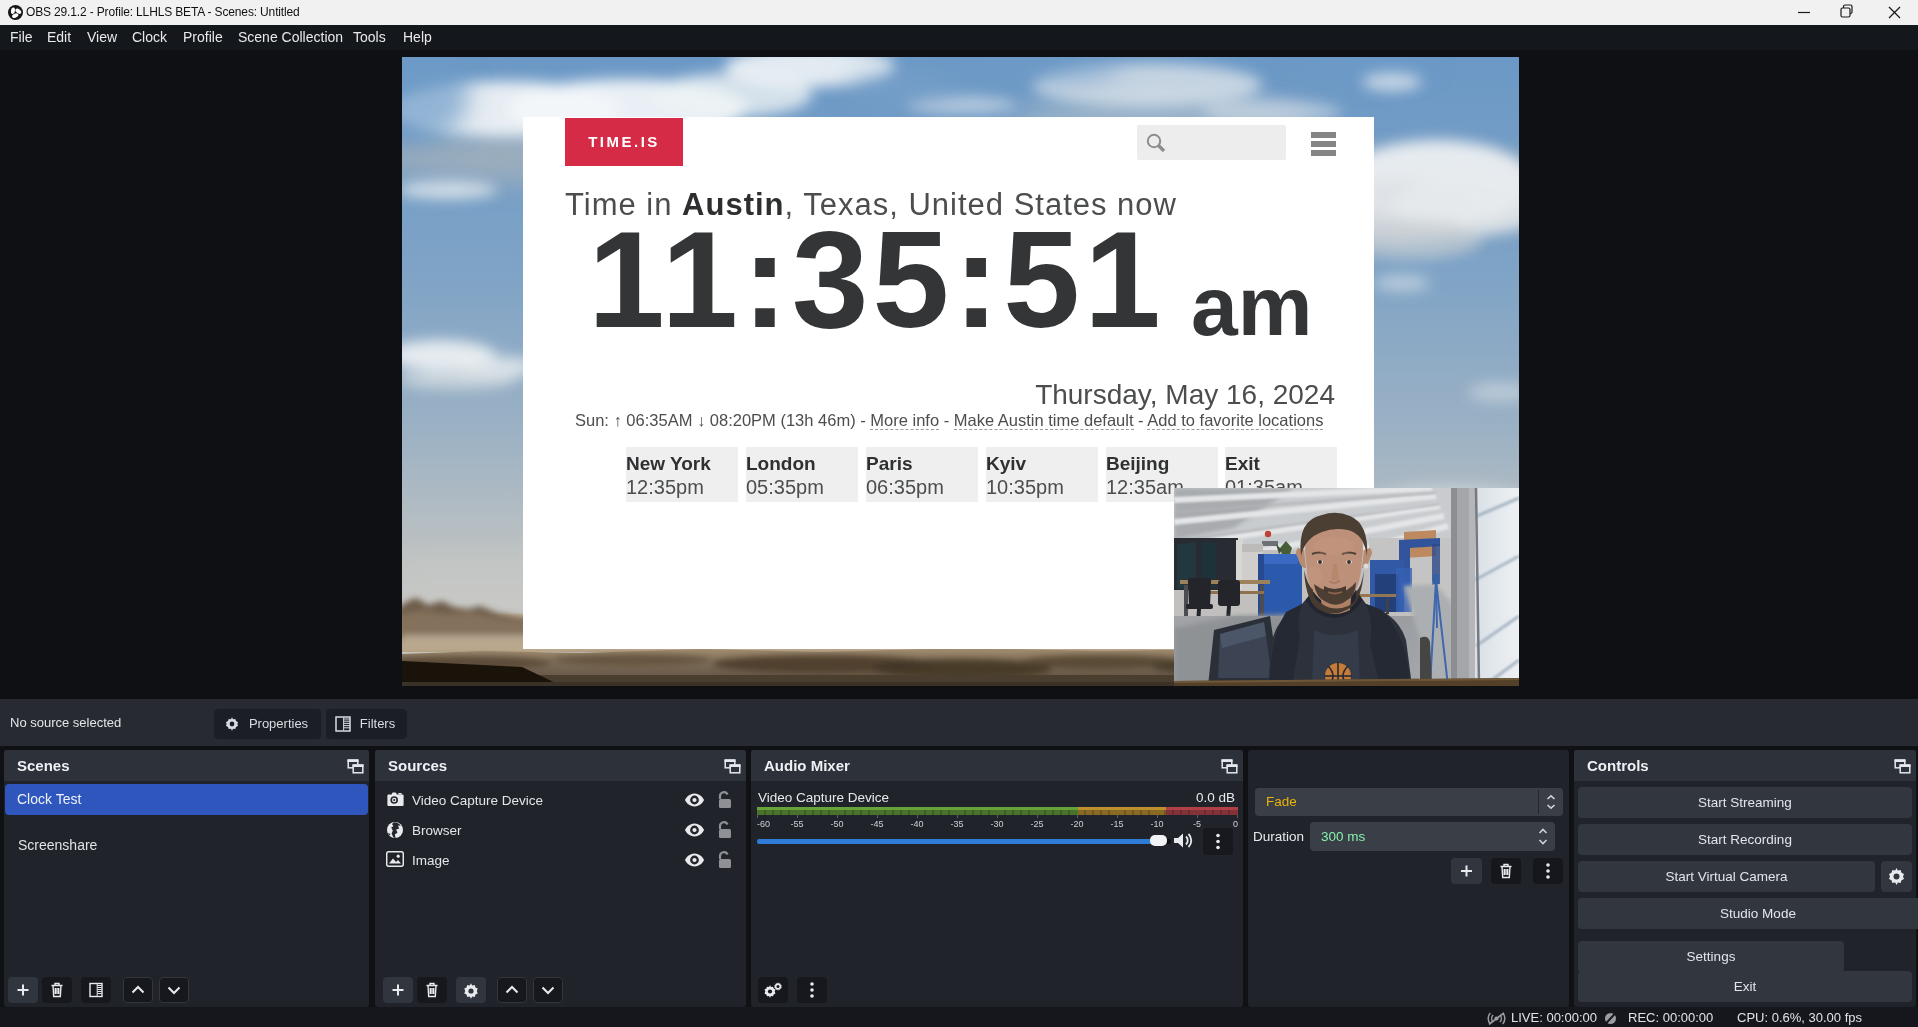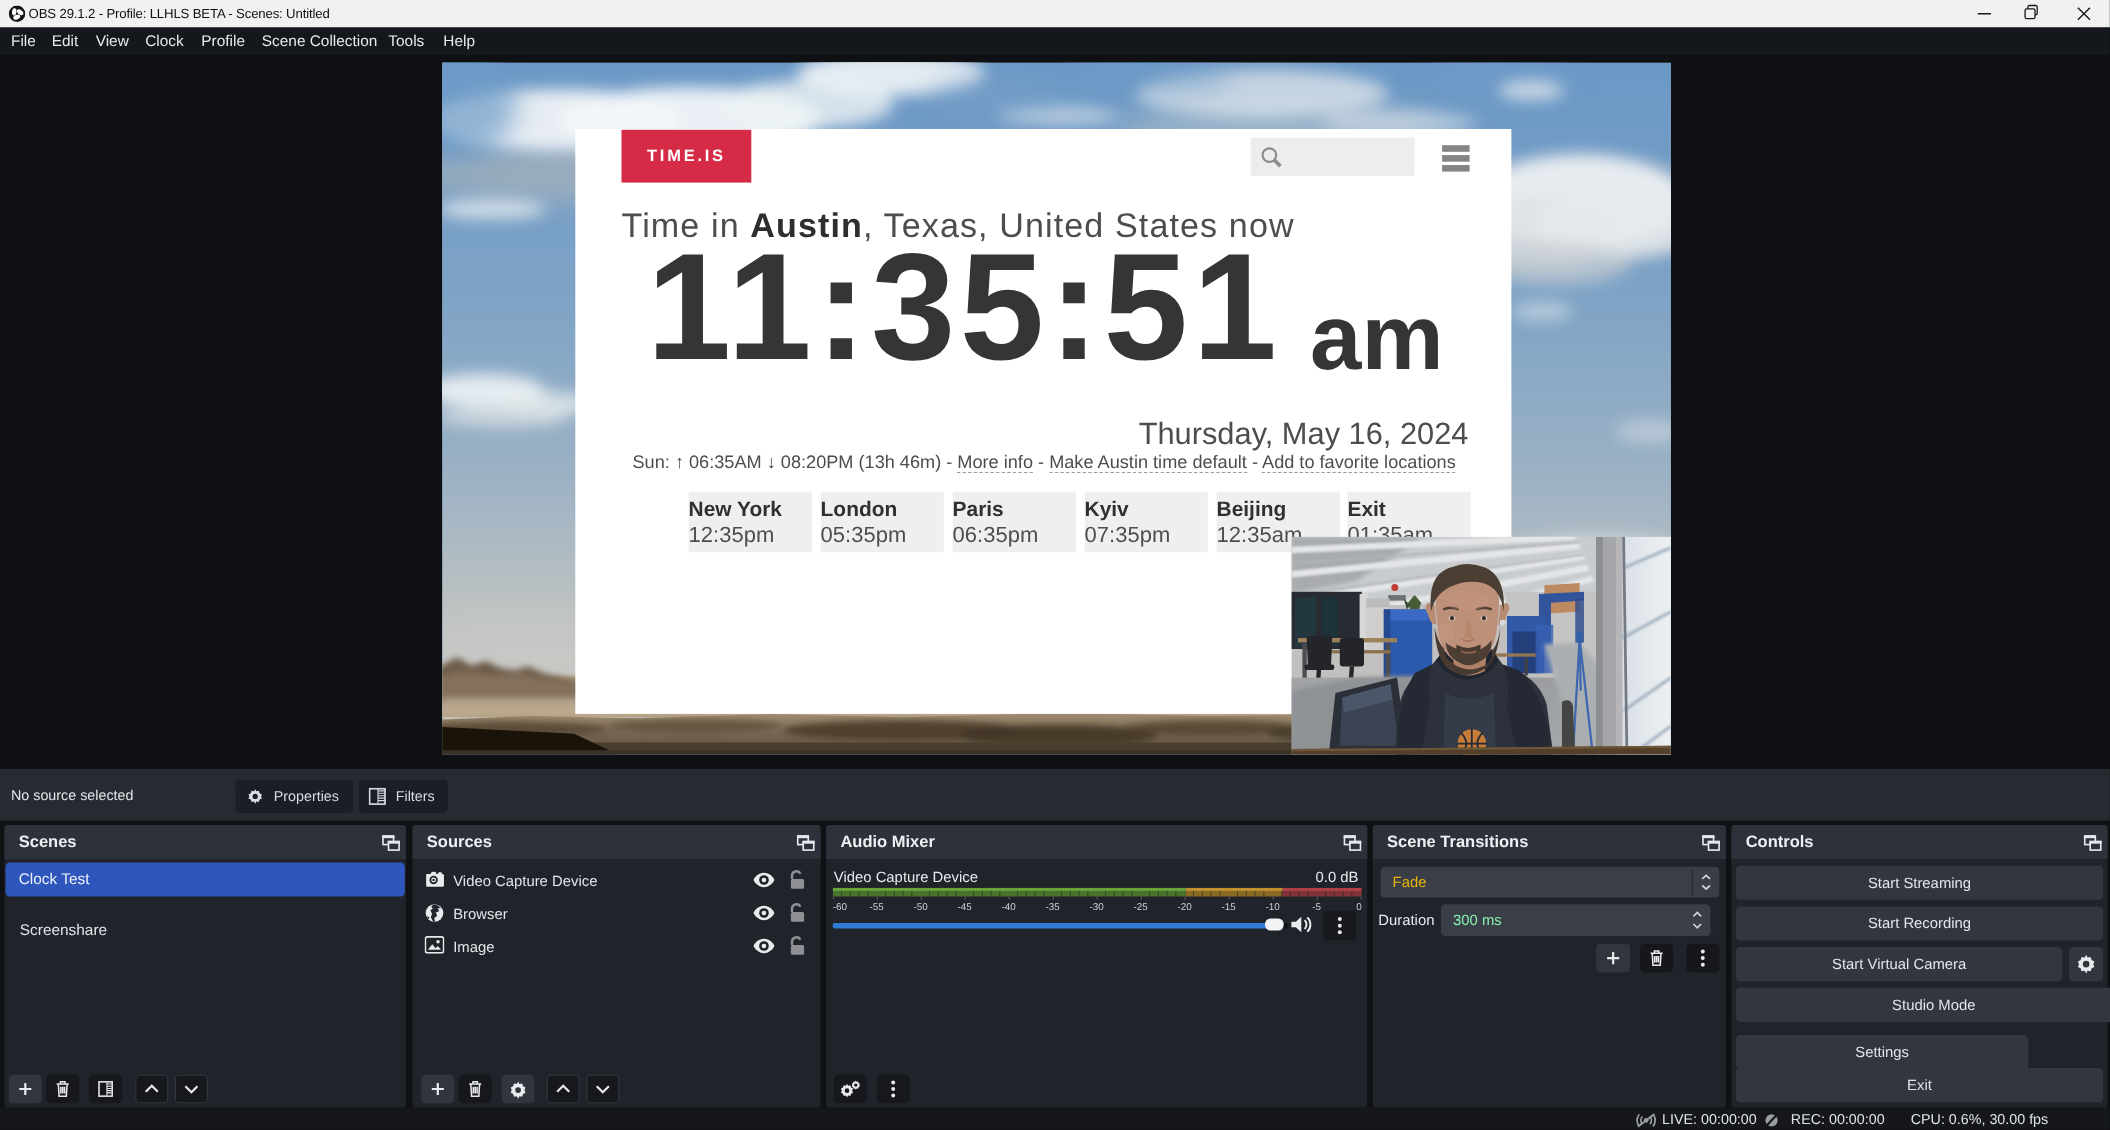--- a/index.html
+++ b/index.html
@@ -195,21 +195,21 @@
       <div class="citybox" style="left:223px">
           <div class="cn">London</div>
           <div class="ct">05:35pm</div>
         </div>
       <div class="citybox" style="left:343px">
           <div class="cn">Paris</div>
           <div class="ct">06:35pm</div>
         </div>
       <div class="citybox" style="left:463px">
           <div class="cn">Kyiv</div>
-          <div class="ct">07:35pm</div>
+          <div class="ct">10:35pm</div>
         </div>
       <div class="citybox" style="left:583px">
           <div class="cn">Beijing</div>
           <div class="ct">12:35am</div>
         </div>
       <div class="citybox" style="left:702px">
           <div class="cn">Exit</div>
           <div class="ct">01:35am</div>
         </div>
     </div>
@@ -573,29 +573,20 @@
     <svg width="30" height="26" viewBox="0 0 30 26">
         <g fill="#e8eaee">
           <circle cx="15" cy="7" r="1.8"></circle>
           <circle cx="15" cy="13" r="1.8"></circle>
           <circle cx="15" cy="19" r="1.8"></circle>
         </g>
       </svg>
   </div>
 </div>
 <div id="dock-trans" class="dock" style="left:1248px;width:321px">
-  <div class="dockhead">
-      <span class="t">Scene Transitions</span>
-    <svg class="popout" viewBox="0 0 17 17">
-        <rect x="1.2" y="3.4" width="9.6" height="7.4" fill="none" stroke="#e4e7ec" stroke-width="1.5"></rect>
-        <rect x="0.5" y="2.2" width="11" height="2.8" fill="#e4e7ec"></rect>
-        <rect x="6.2" y="8.4" width="9.6" height="7.4" fill="#2d3139" stroke="#e4e7ec" stroke-width="1.5"></rect>
-        <rect x="5.5" y="7.2" width="11" height="2.8" fill="#e4e7ec"></rect>
-      </svg>
-  </div>
   <div class="abs" style="left:7px;top:38px;width:308px;height:28px;background:#3a3e47;border-radius:4px">
     <span style="position:absolute;left:11px;top:6px;font-size:13.5px;color:#eab308">Fade</span>
     <div style="position:absolute;right:24px;top:2px;bottom:2px;width:1px;background:#23262b"></div>
     <svg style="position:absolute;right:5px;top:5px" width="14" height="18" viewBox="0 0 14 18">
         <path d="M3.5 6 L7 2.8 L10.5 6 M3.5 12 L7 15.2 L10.5 12" fill="none" stroke="#cfd2d8" stroke-width="1.6"></path>
       </svg>
   </div>
   <div class="abs" style="left:5px;top:79px;font-size:13.5px;color:#e6e9ee">Duration</div>
   <div class="abs" style="left:62px;top:72px;width:245px;height:29px;background:#3a3e47;border-radius:4px">
     <span style="position:absolute;left:11px;top:7px;font-size:13.5px;color:#86efac">300 ms</span>

